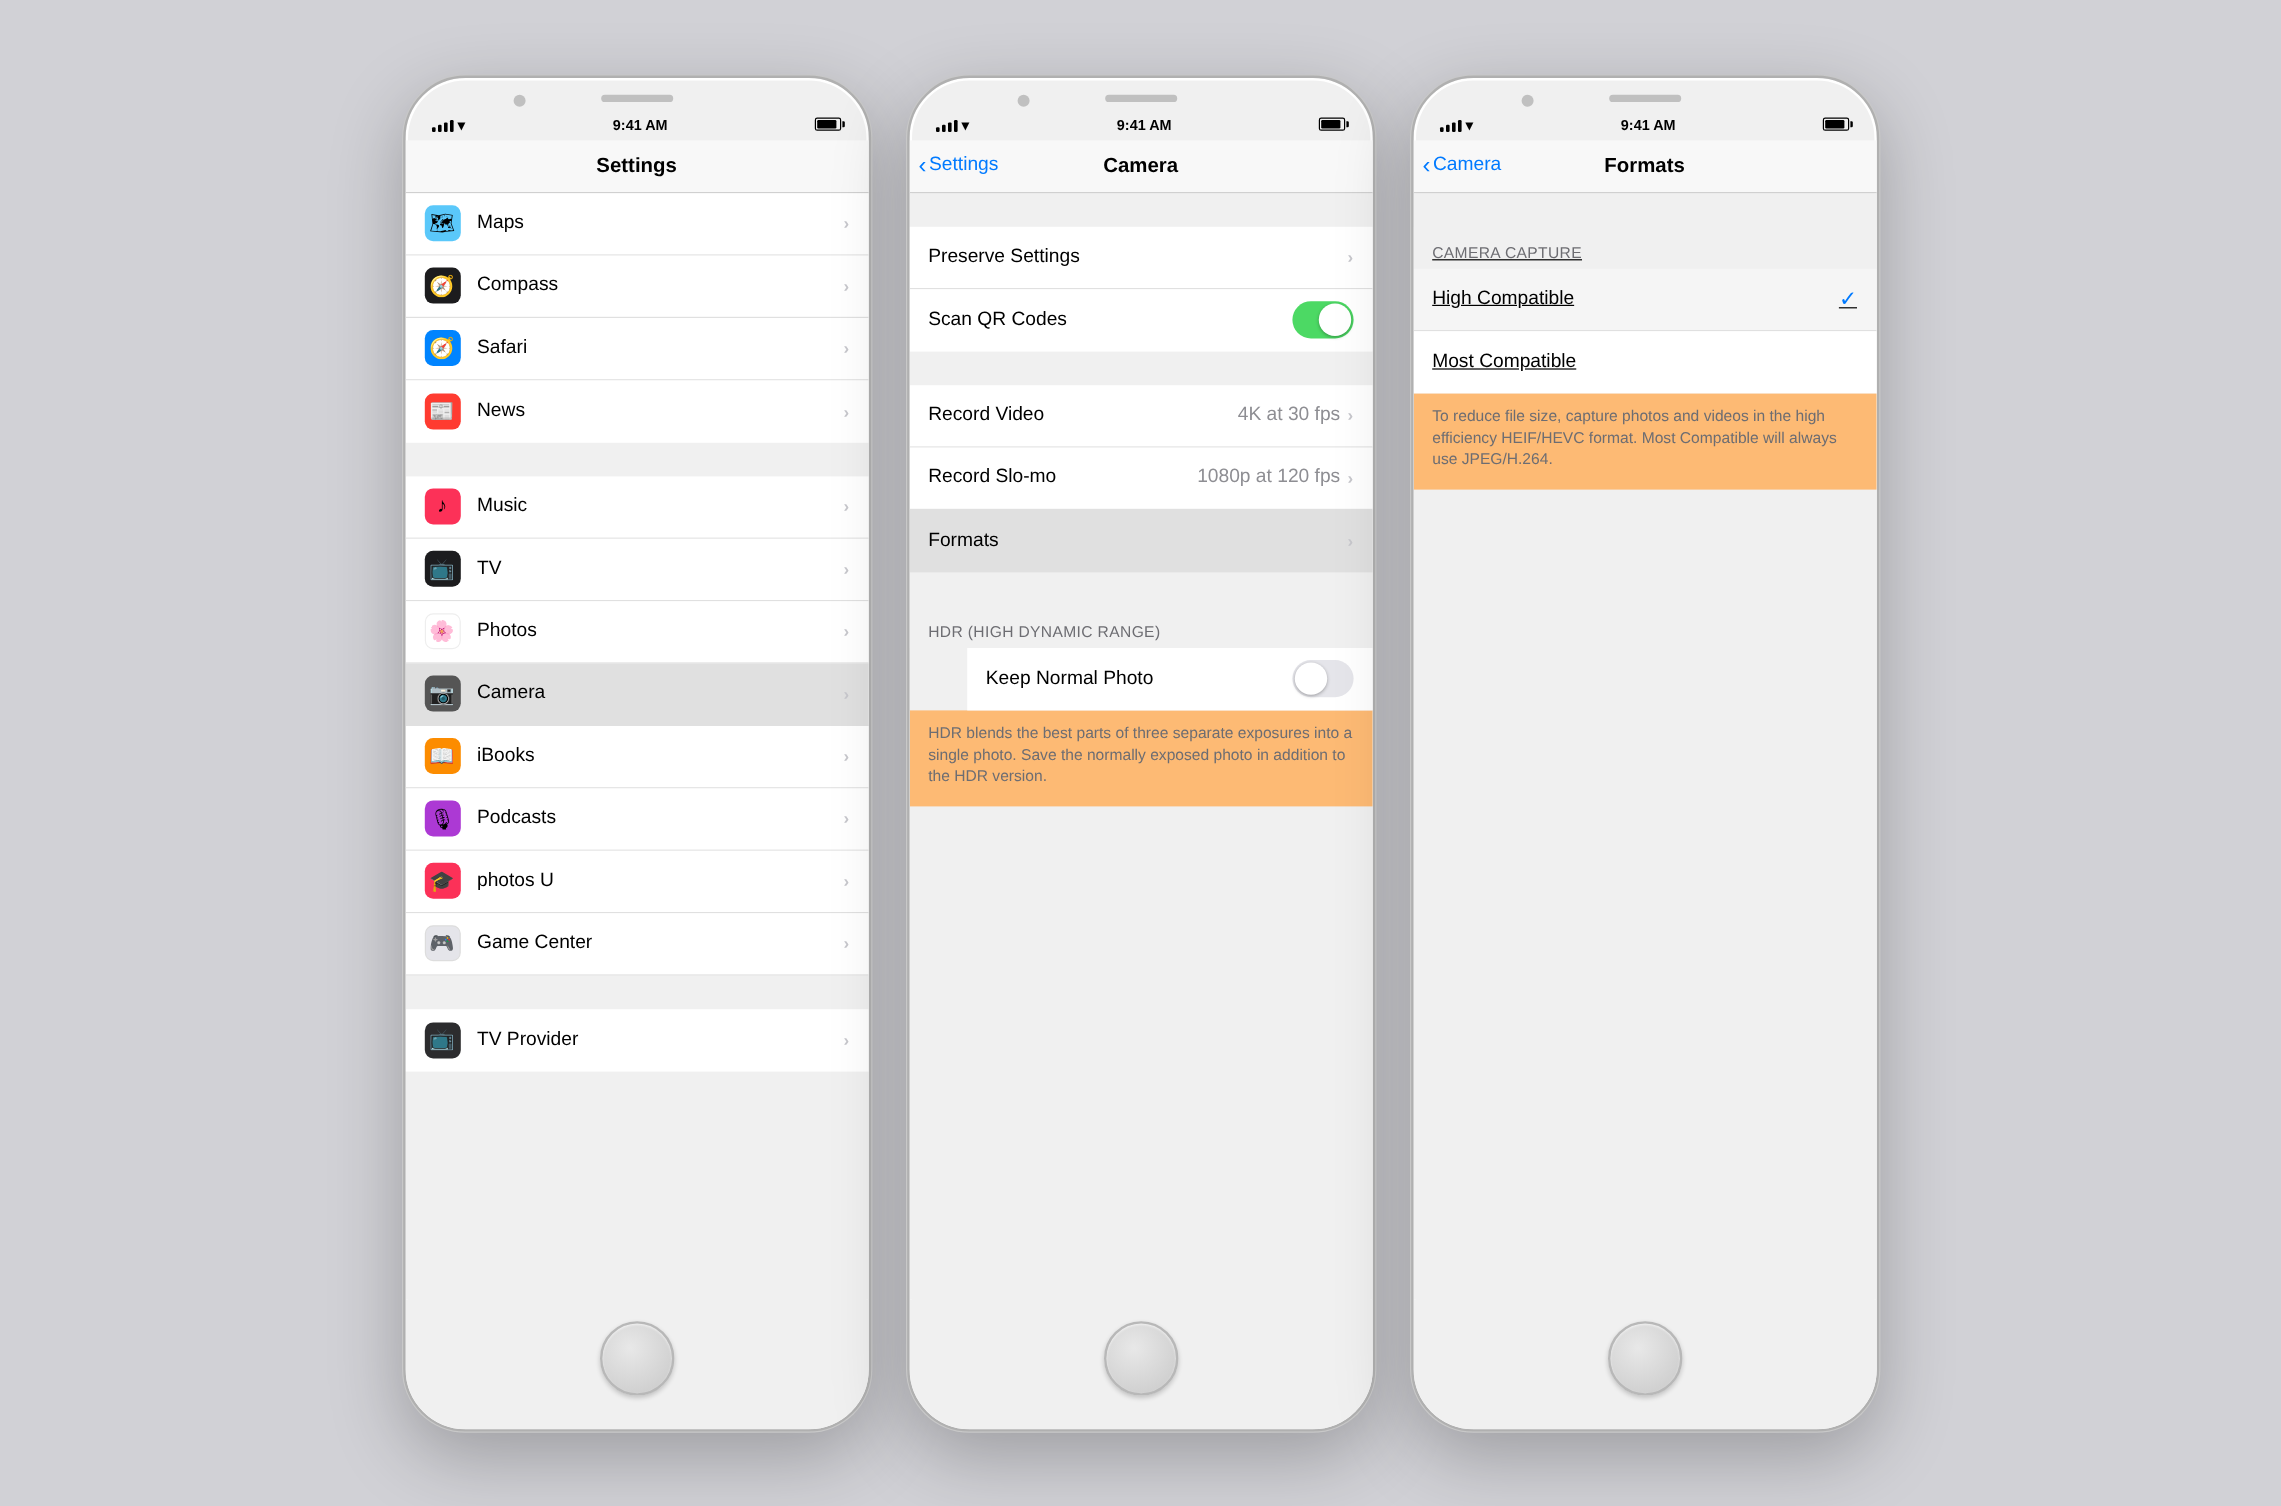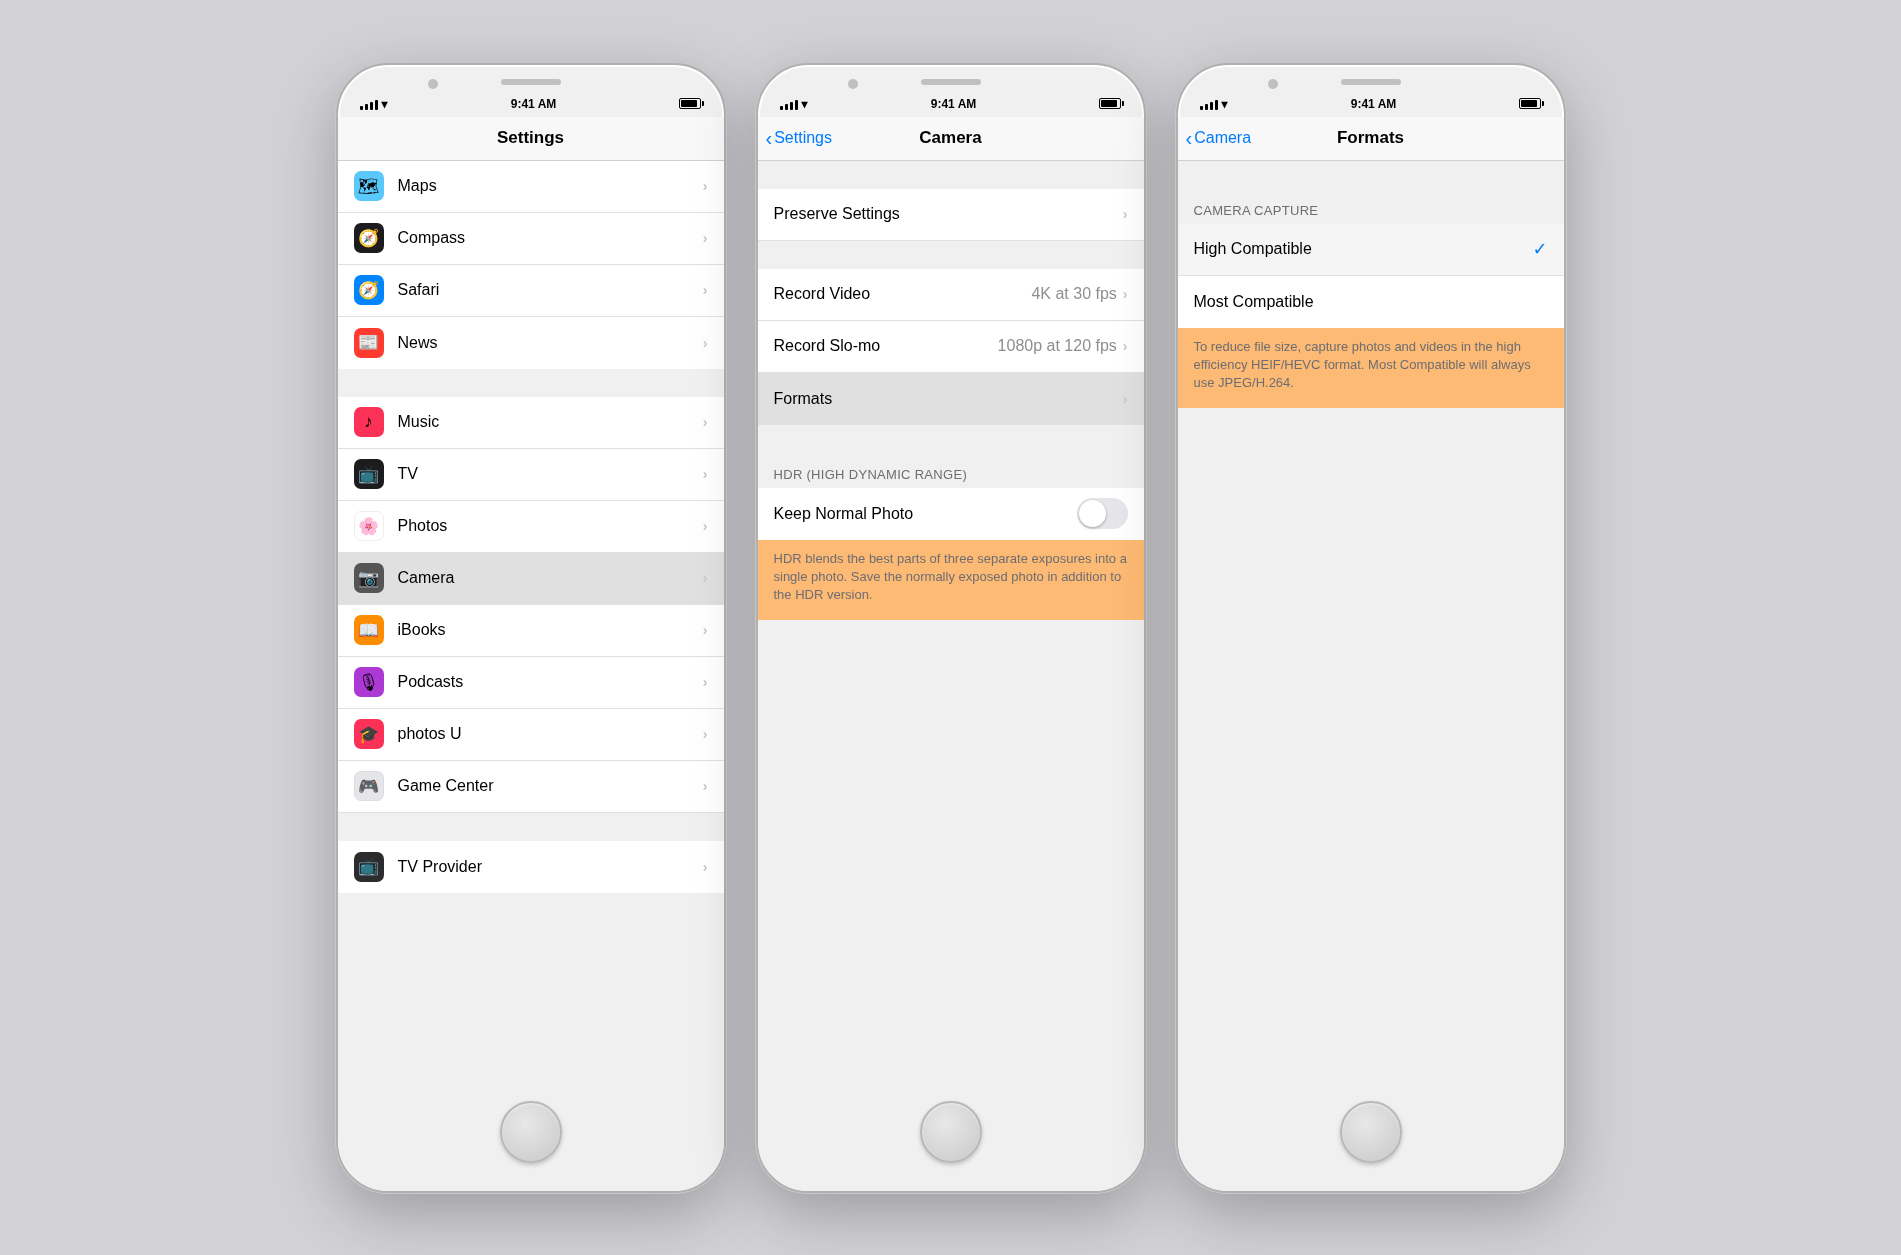--- a/index.html
+++ b/index.html
@@ -439,20 +439,26 @@
     <span class="nav-title">Camera</span>
   </div>
 
   <div class="screen-content">
 
     <div style="margin-top:28px;">
       <div class="list-item">
         <span class="list-item-label">Preserve Settings</span>
         <span class="chevron-right">›</span>
       </div>
+      <div class="list-item" style="border-bottom:none;">
+        <span class="list-item-label">Scan QR Codes</span>
+        <div class="toggle on">
+          <div class="toggle-knob"></div>
+        </div>
+      </div>
     </div>
     <div class="list-separator"></div>
     <div>
       <div class="list-item">
         <span class="list-item-label">Record Video</span>
         <span class="list-item-value">4K at 30 fps</span>
         <span class="chevron-right">›</span>
       </div>
       <div class="list-item">
         <span class="list-item-label">Record Slo-mo</span>
@@ -460,21 +466,21 @@
         <span class="chevron-right">›</span>
       </div>
       <div class="list-item selected" style="border-bottom:none;">
         <span class="list-item-label">Formats</span>
         <span class="chevron-right">›</span>
       </div>
     </div>
     <div class="list-separator"></div>
     <div class="section-header">HDR (HIGH DYNAMIC RANGE)</div>
     <div>
-      <div class="list-item" style="border-bottom:none;">
+      <div class="list-item" style="border-bottom:none;margin-left:48px;">
         <span class="list-item-label">Keep Normal Photo</span>
         <div class="toggle off">
           <div class="toggle-knob"></div>
         </div>
       </div>
     </div>
     <div class="description-text">HDR blends the best parts of three separate exposures into a single photo. Save the normally exposed photo in addition to the HDR version.</div>
   </div>
   <div class="home-button-area">
     <div class="home-button"></div>
@@ -506,21 +512,21 @@
 
   <div class="nav-bar">
     <div class="nav-back">
       <span class="chevron-back">‹</span>
       <span>Camera</span>
     </div>
     <span class="nav-title">Formats</span>
   </div>
 
   <div class="screen-content">
-    <div style="margin-top:28px;">
+    <div style="margin-top:28px;text-decoration:underline;">
       <div class="section-header">CAMERA CAPTURE</div>
       <div class="format-item format-selected">
         <span class="format-item-label">High Compatible</span>
         <span class="checkmark">✓</span>
       </div>
       <div class="format-item" style="border-bottom:none;">
         <span class="format-item-label">Most Compatible</span>
       </div>
     </div>
     <div class="description-text">To reduce file size, capture photos and videos in the high efficiency HEIF/HEVC format. Most Compatible will always use JPEG/H.264.</div>

